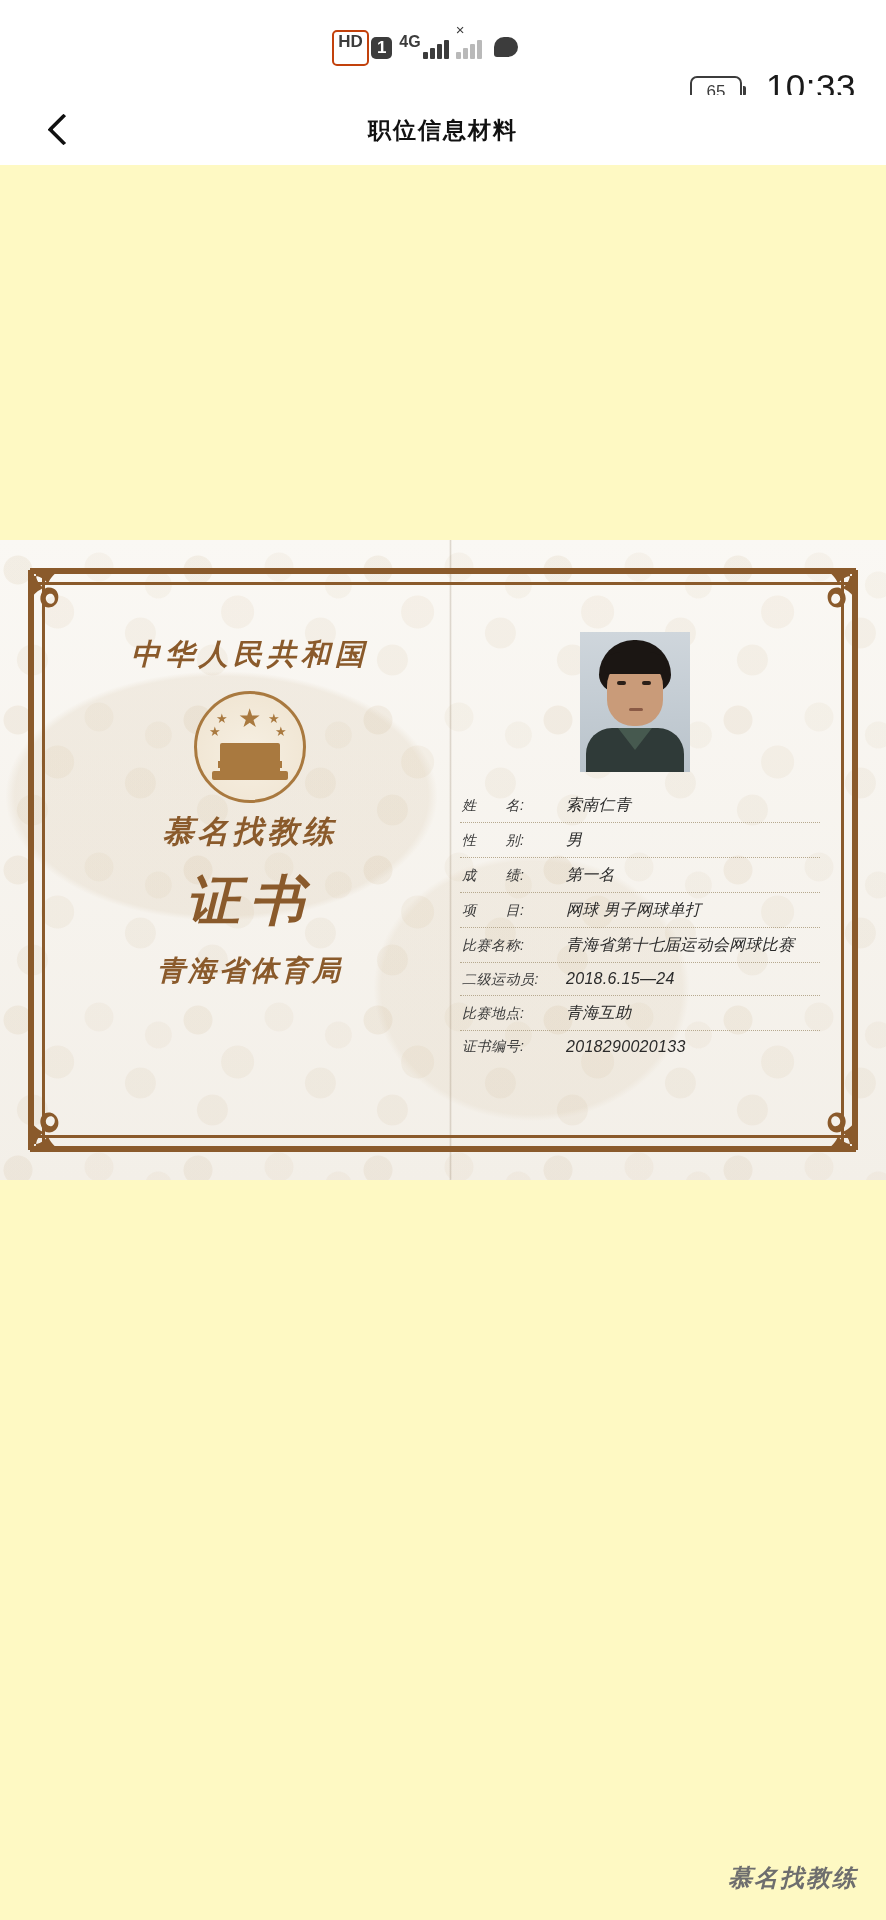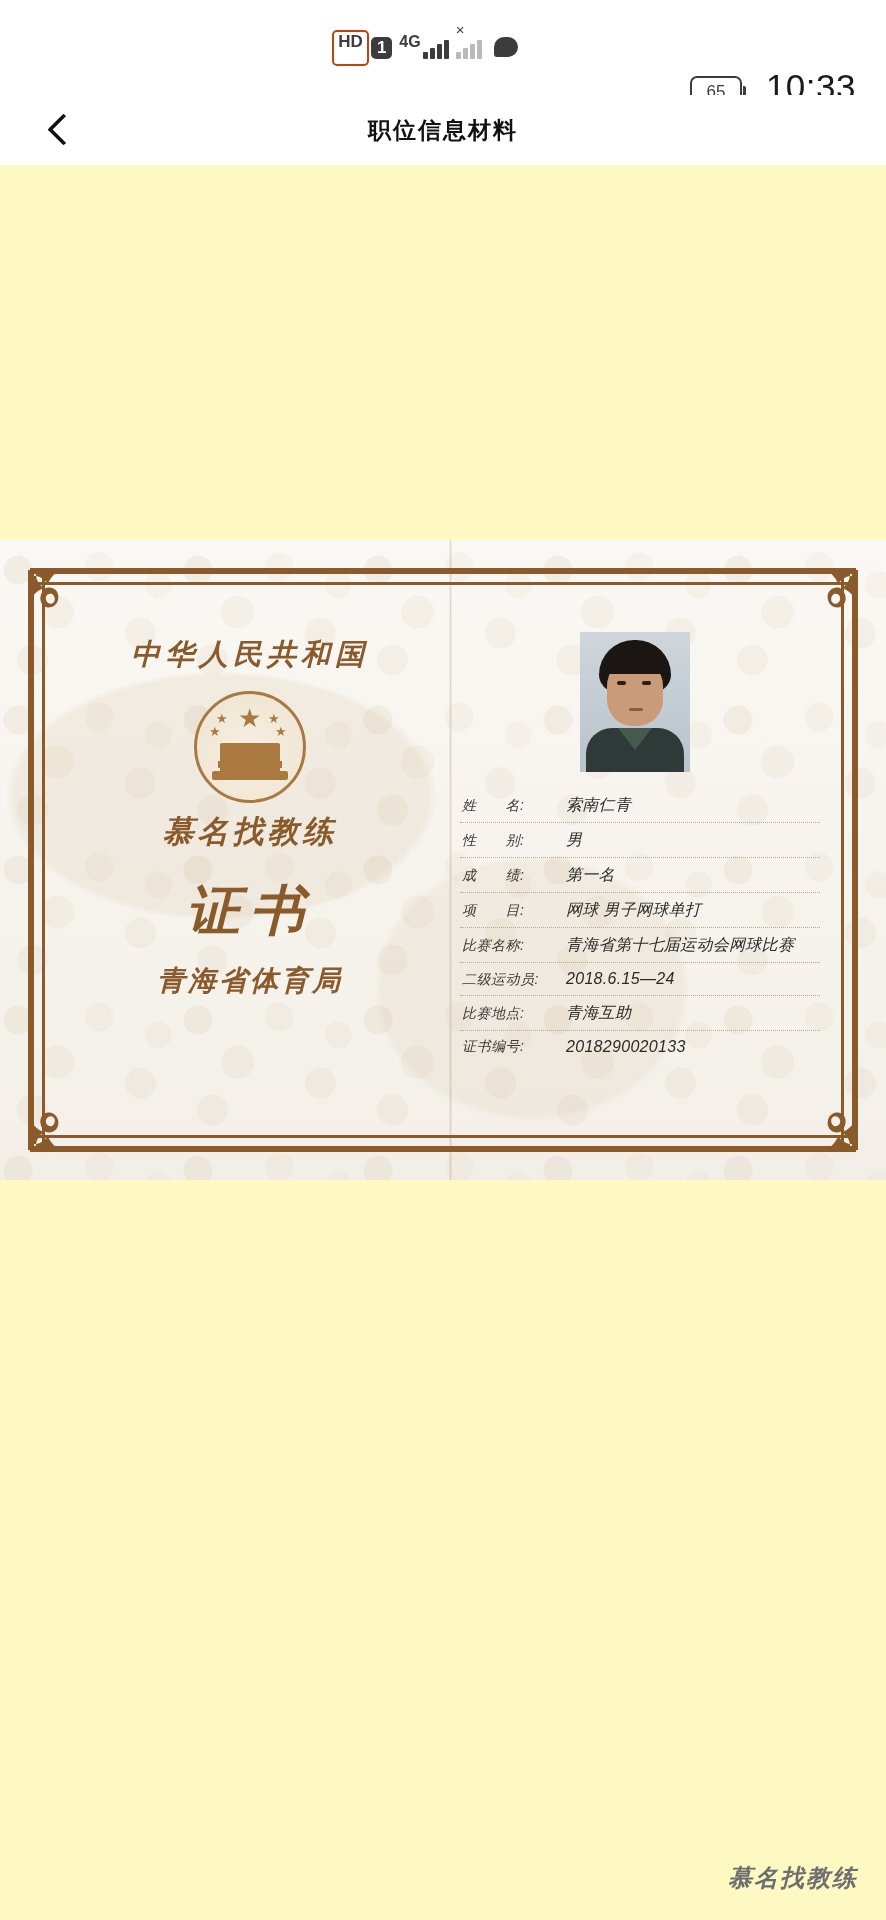--- a/index.html
+++ b/index.html
@@ -316,21 +316,21 @@
     letter-spacing: 4px;
     color: #8a5a2b;
     margin-top: 8px;
     font-family: "Liberation Serif", "DejaVu Serif", serif;
   }
   .zhengshu {
     font-size: 54px;
     font-weight: bold;
     letter-spacing: 10px;
     color: #8a5a2b;
-    margin-top: 22px;
+    margin-top: 12px;
     font-family: "Liberation Serif", "DejaVu Serif", serif;
   }
   .issuer {
     font-size: 28px;
     font-weight: bold;
     letter-spacing: 3px;
     color: #8a5a2b;
     margin-top: 14px;
     font-family: "Liberation Serif", "DejaVu Serif", serif;
   }

